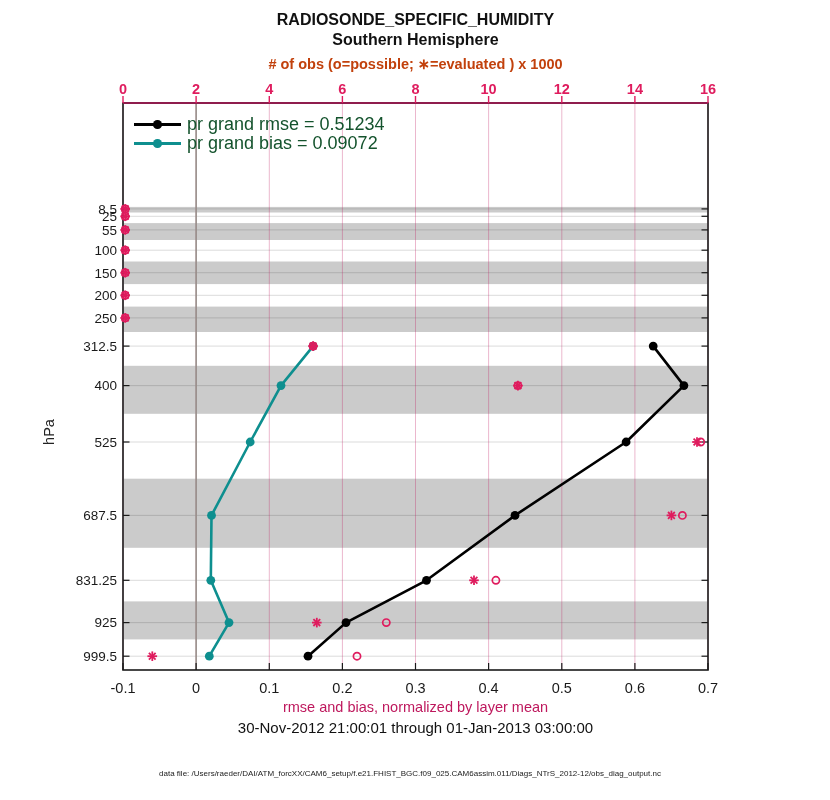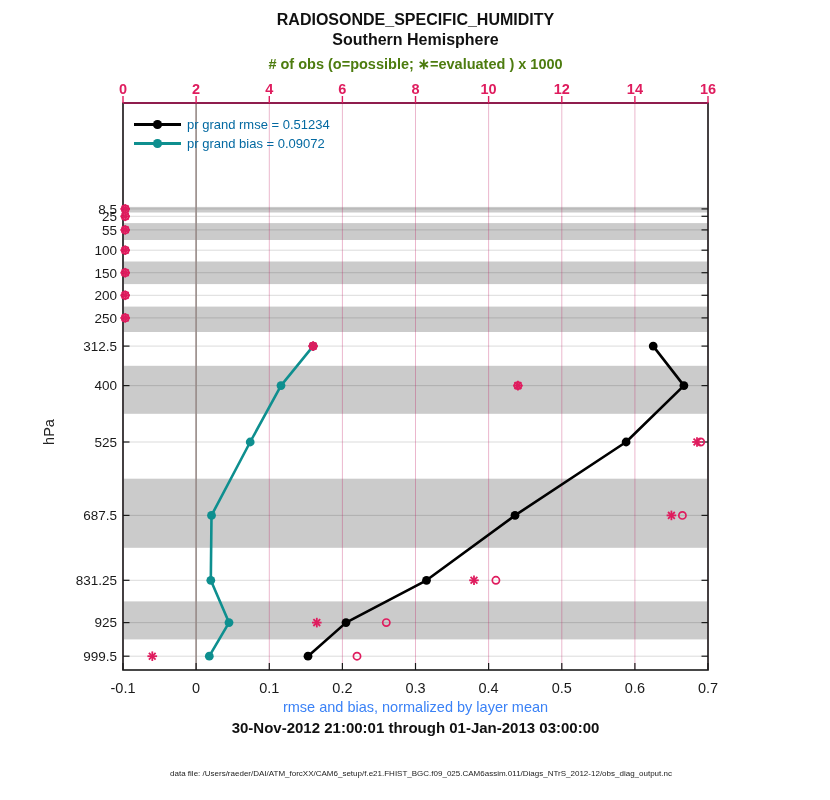--- a/index.html
+++ b/index.html
@@ -2,35 +2,35 @@
 <html><head>
 <meta charset="utf-8">
 <style>
   html,body{margin:0;padding:0;background:#fff;}
   .figure{
     position:relative;width:830px;height:800px;background:#ffffff;
     font-family:"Liberation Sans", sans-serif;overflow:hidden;
   }
   .titleblock{position:absolute;left:123px;top:10px;width:585px;text-align:center;}
   .title-line{font-size:16px;font-weight:bold;color:#111;line-height:20px;}
-  .obs-label{font-size:14.5px;font-weight:bold;color:#4d7c0f;margin-top:5px;line-height:18px;}
+  .obs-label{font-size:14.5px;font-weight:bold;color:#c2410c;margin-top:5px;line-height:18px;}
   .plot-svg{position:absolute;left:0;top:0;}
   .legend{position:absolute;left:134px;top:115px;}
   .legend-row{display:flex;align-items:center;height:19px;}
   .legend-swatch{position:relative;width:47px;height:14px;margin-right:6px;}
   .legend-swatch .line{position:absolute;left:0;right:0;top:5.5px;height:2.6px;}
   .legend-swatch .dot{position:absolute;left:19px;top:2.5px;width:8.5px;height:8.5px;border-radius:50%;}
-  .legend-label{font-size:13px;color:#0369a1;white-space:nowrap;}
+  .legend-label{font-size:18px;color:#14532d;white-space:nowrap;}
   .ylabel{position:absolute;left:30px;top:421px;width:44px;height:22px;
     transform:rotate(-90deg);font-size:14.5px;color:#222;text-align:center;}
   .xlabel{position:absolute;left:123px;top:699px;width:585px;text-align:center;
-    font-size:14.5px;color:#3b82f6;}
+    font-size:14.5px;color:#be185d;}
   .daterange{position:absolute;left:83px;top:719px;width:665px;text-align:center;
-    font-size:15px;color:#111;font-weight:bold;}
-  .footer{position:absolute;left:15px;top:769px;width:812px;text-align:center;
+    font-size:15px;color:#111;}
+  .footer{position:absolute;left:4px;top:769px;width:812px;text-align:center;
     font-size:8px;color:#222;}
 </style>
 </head>
 <body>
 
 <div class="figure">
 
   <svg class="plot-svg" id="plot" width="830" height="800" viewBox="0 0 830 800">
       <g>
         <rect x="123.8" y="206.9" width="583.4" height="5.6" fill="#cbcbcb"></rect>

